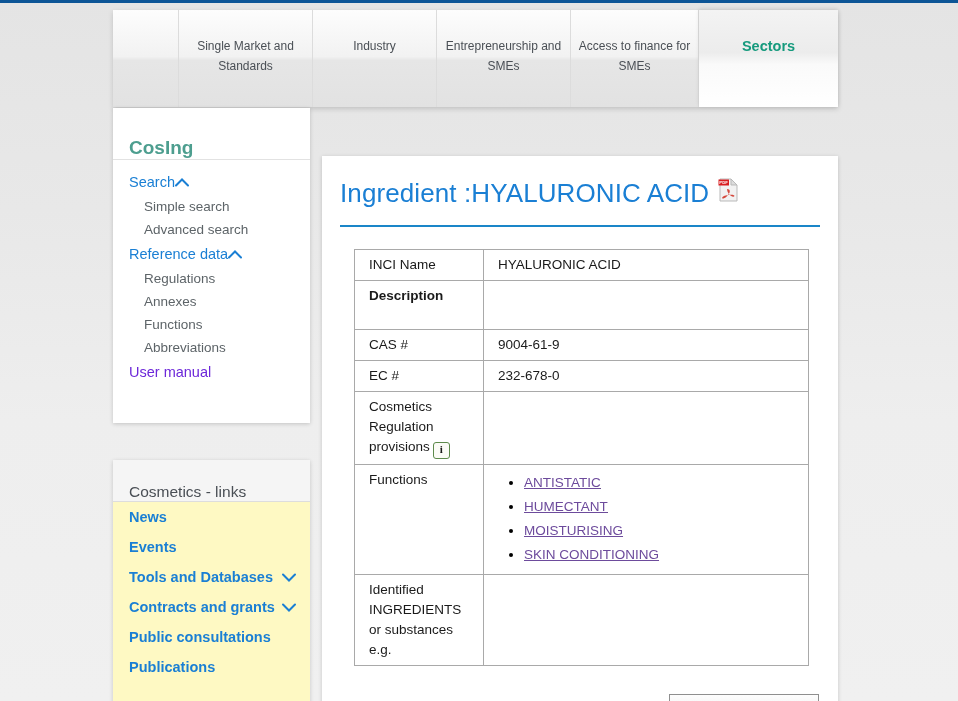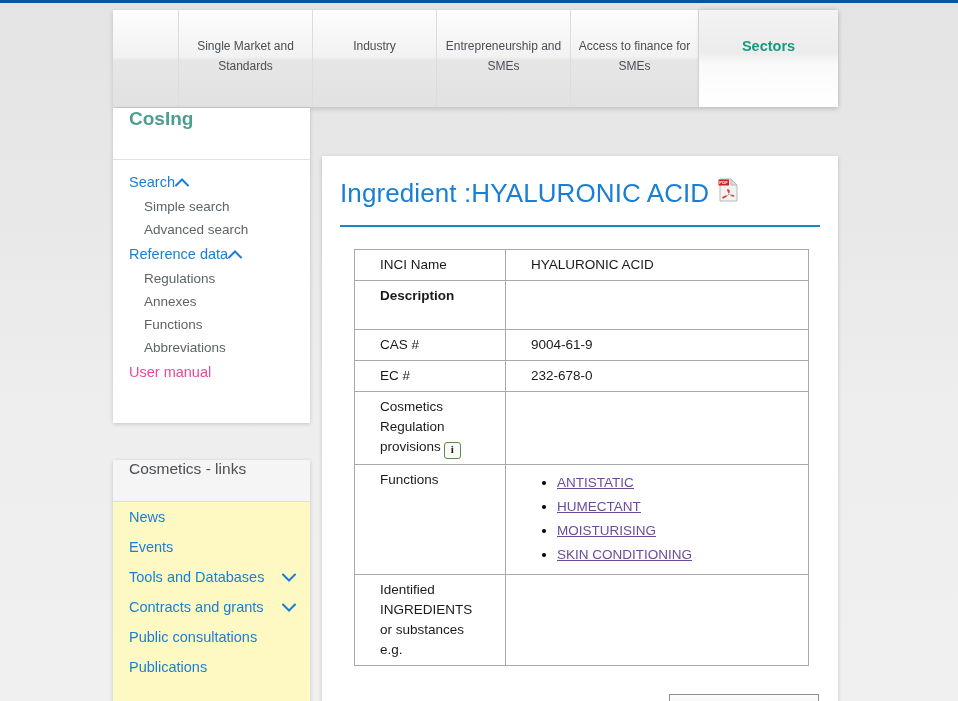--- a/index.html
+++ b/index.html
@@ -61,21 +61,21 @@
     position: absolute;
     background: #ffffff;
     box-shadow: 0 1px 4px rgba(0,0,0,0.18);
   }
   #panel-cosing {
     left: 113px; top: 108px;
     width: 197px; height: 315px;
   }
   .panel-head {
     height: 52px;
-    display: flex; align-items: flex-start;
+    display: flex; align-items: flex-end;
     padding-left: 16px;
     box-sizing: border-box;
     border-bottom: 1px solid #e2e2e2;
   }
   #cosing-title {
     color: #4d9e8f;
     font-size: 19px;
     font-weight: bold;
   }
   .nav-list { padding: 9px 0 0 0; margin: 0; list-style: none; }
@@ -87,21 +87,21 @@
     cursor: pointer;
   }
   .nav-child {
     padding: 4px 14px 4px 31px;
     color: #5d6468;
     font-size: 13.5px;
     cursor: pointer;
   }
   .nav-link {
     padding: 5px 14px 5px 16px;
-    color: #ec4899;
+    color: #6d28d9;
     font-size: 14.5px;
     cursor: pointer;
   }
   .chev { width: 14px; height: 9px; flex: 0 0 auto; }
   .chev svg { display:block; }
 
   
   #panel-links {
     left: 113px; top: 460px;
     width: 197px; height: 257px;
@@ -112,20 +112,21 @@
     background: #f5f5f5;
     border-bottom: 1px solid #dddddd;
   }
   #links-title { color: #4a4f55; font-size: 15.5px; }
   .link-row {
     display: flex; align-items: center; justify-content: space-between;
     padding: 7px 14px 7px 16px;
     color: #1a7fd4;
     font-size: 14.5px;
     cursor: pointer;
+    font-weight: bold;
   }
 
   
   #panel-main {
     left: 322px; top: 108px;
     width: 516px; height: 586px;
     background: #ffffff;
     margin-top: 48px;
   }
   #page-title {
@@ -147,21 +148,21 @@
   
   #ingredient-table {
     margin: 22px 0 0 32px;
     border-collapse: collapse;
     width: 455px;
     font-size: 13.5px;
     color: #1a1a1a;
   }
   #ingredient-table td {
     border: 1px solid #a9a9a9;
-    padding: 5px 25px;
+    padding: 5px 14px;
     vertical-align: top;
     line-height: 20px;
   }
   .col-label { width: 100px; }
   .col-label.bold { font-weight: bold; }
   .fn-list { margin: 3px 0 4px 0; padding-left: 26px; }
   .fn-list li { margin: 0 0 4px 0; text-decoration: underline; }
   .fn-list li::marker { color: #000; }
   .fn-link {
     color: #6d4b9c;

